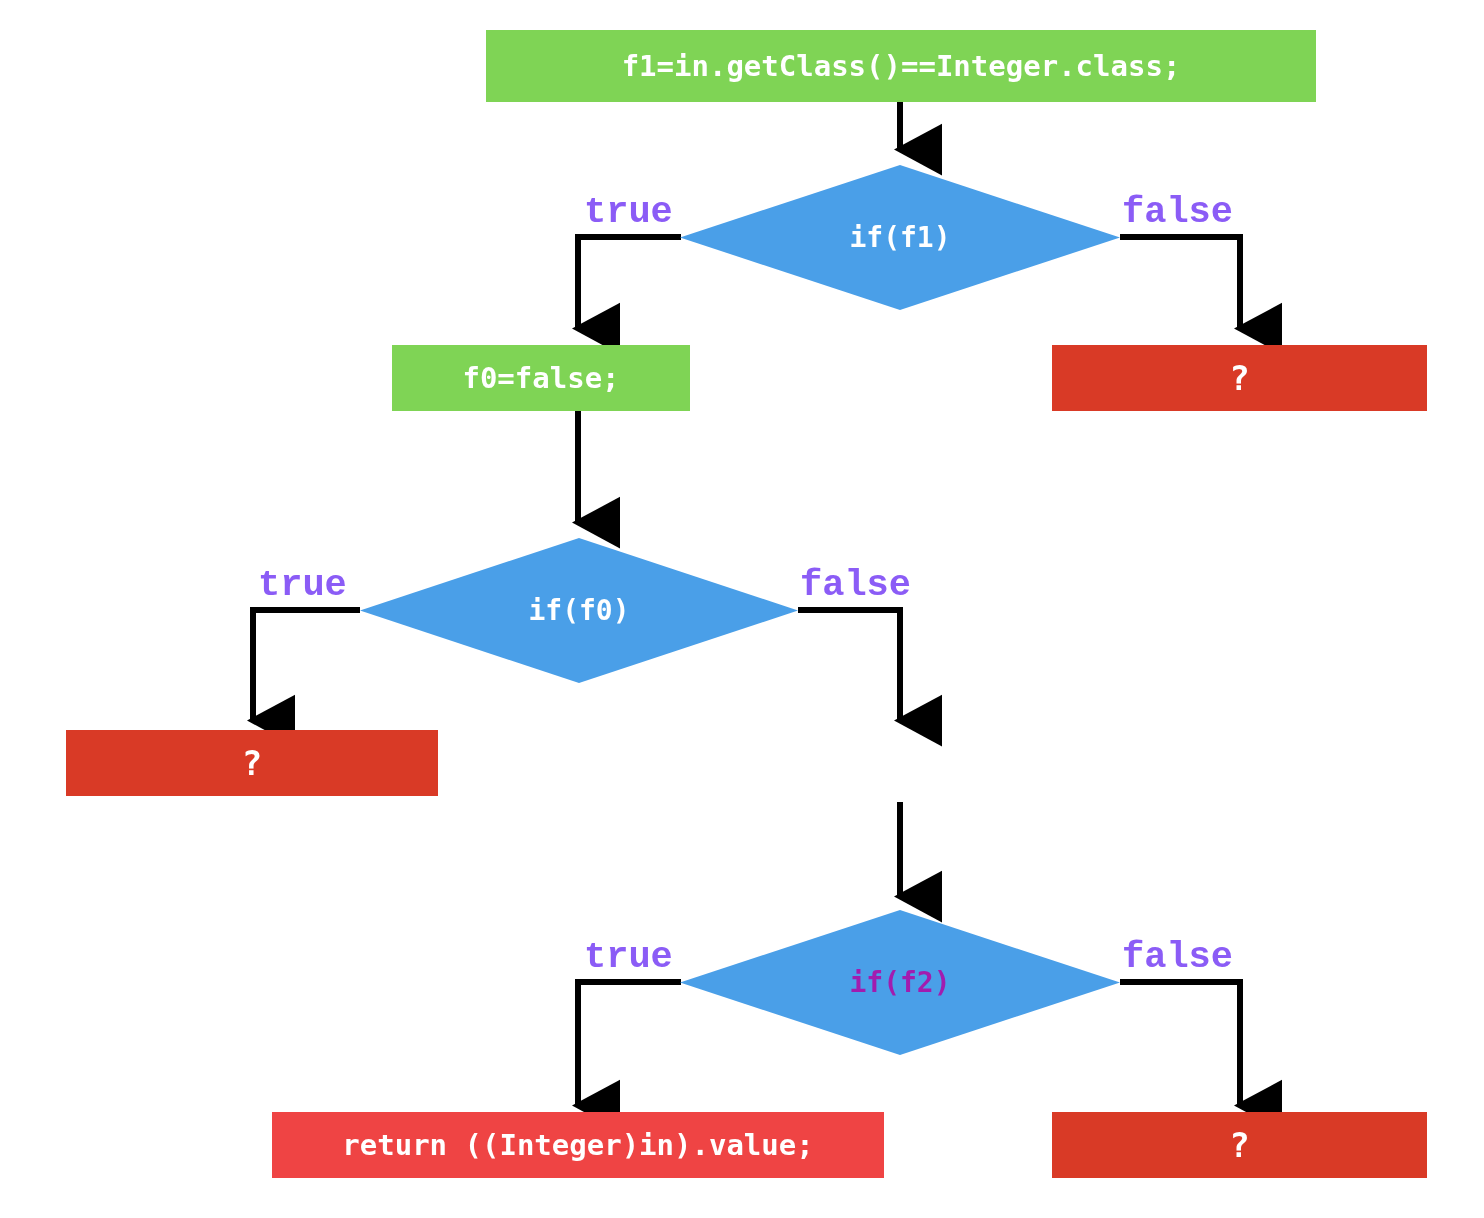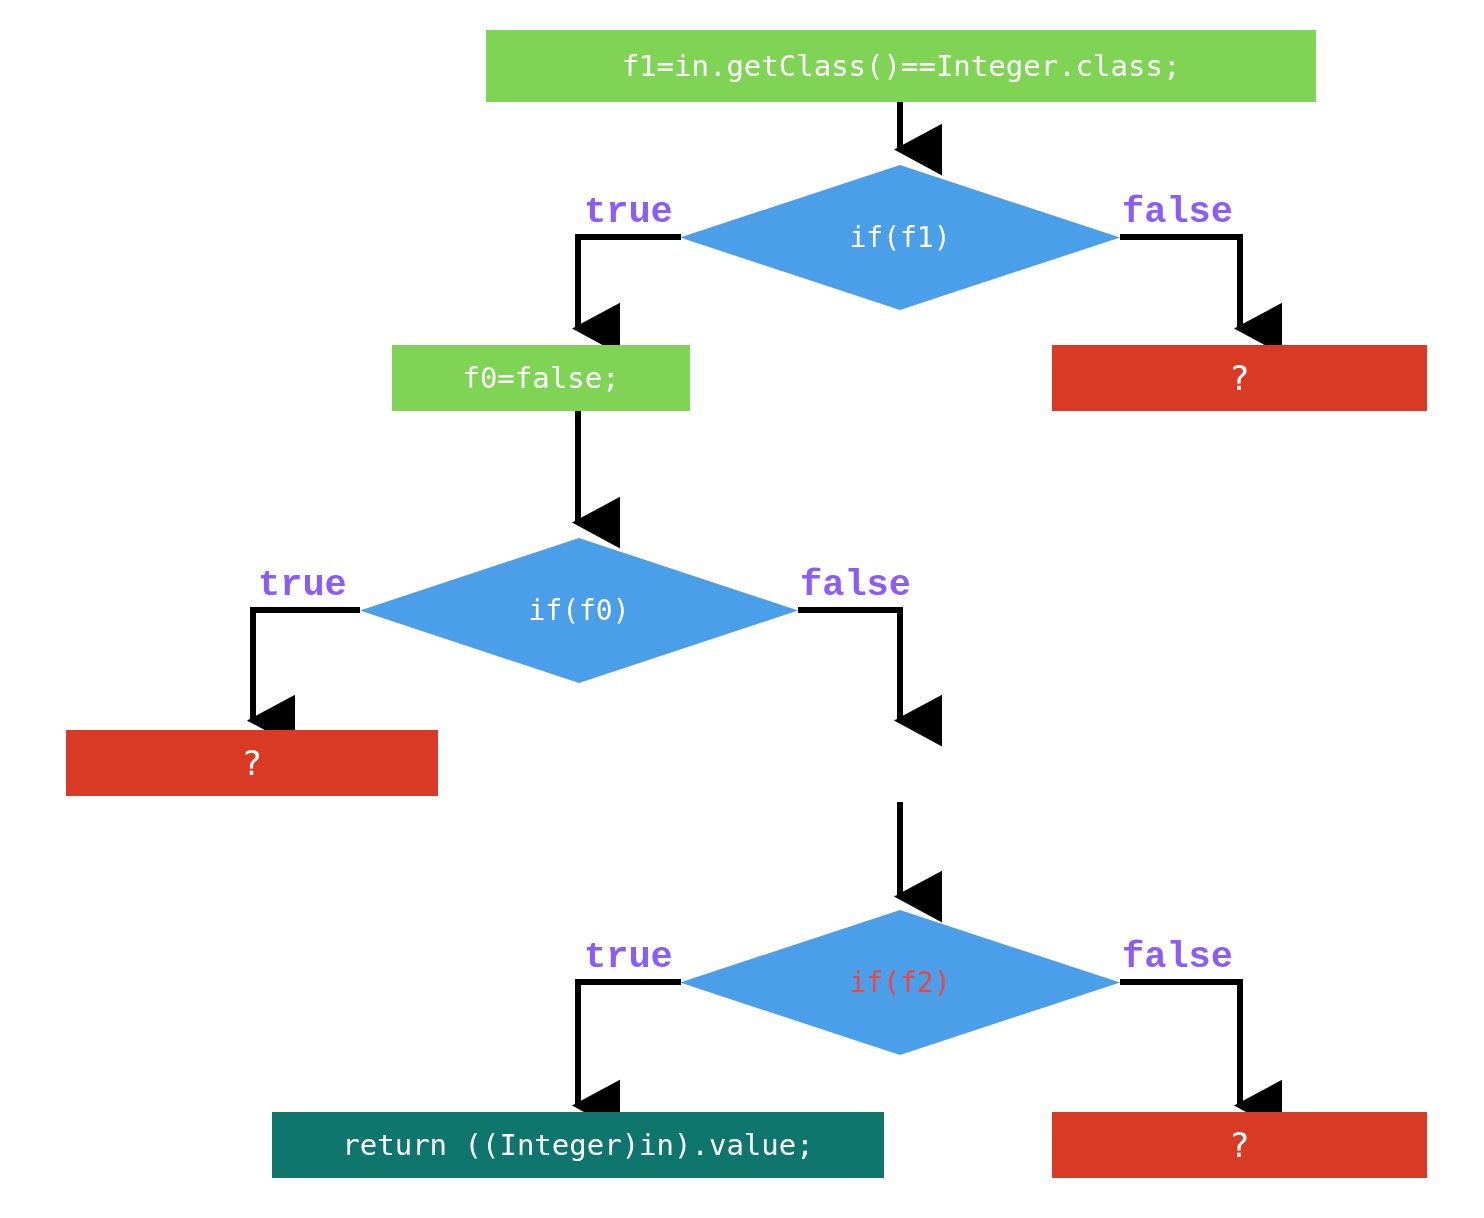--- a/index.html
+++ b/index.html
@@ -16,21 +16,21 @@
     font-family: "DejaVu Sans Mono", monospace;
   }
   .node {
     position: absolute;
     box-sizing: border-box;
     display: flex;
     align-items: center;
     justify-content: center;
     color: #ffffff;
     font-family: "DejaVu Sans Mono", monospace;
-    font-weight: normal;
+    font-weight: bold;
     white-space: pre;
   }
   .node-stmt {
     font-size: 29px;
     letter-spacing: 0px;
   }
   .node-q {
     font-size: 34px;
   }
   .node-cond {
@@ -130,26 +130,26 @@
 
   <div class="node node-q" style="left:66px; top:730px; width:372px; height:66px; background:#d93a26; z-index:2;">
     <span>?</span>
   </div>
 
 
   <div class="diamond-wrap" style="left:680px; top:910px; width:440px; height:145px; z-index:2;">
     <svg class="diamond-shape" viewBox="0 0 440 145" preserveAspectRatio="none">
       <polygon points="220,0 440,72.5 220,145 0,72.5" fill="#4a9fe8"></polygon>
     </svg>
-    <span class="node node-cond" style="position:relative; color:#ef4444;">if(f2)</span>
+    <span class="node node-cond" style="position:relative; color:#a21caf;">if(f2)</span>
   </div>
   <div class="edge-label" style="left:584px; top:936px;">true</div>
   <div class="edge-label" style="left:1122px; top:936px;">false</div>
 
-  <div class="node node-stmt" style="left:272px; top:1112px; width:612px; height:66px; background:#0f766e; z-index:2;">
+  <div class="node node-stmt" style="left:272px; top:1112px; width:612px; height:66px; background:#ef4444; z-index:2;">
     <span>return ((Integer)in).value;</span>
   </div>
 
   <div class="node node-q" style="left:1052px; top:1112px; width:375px; height:66px; background:#d93a26; z-index:2;">
     <span>?</span>
   </div>
 
 </div>
 
 </body></html>

